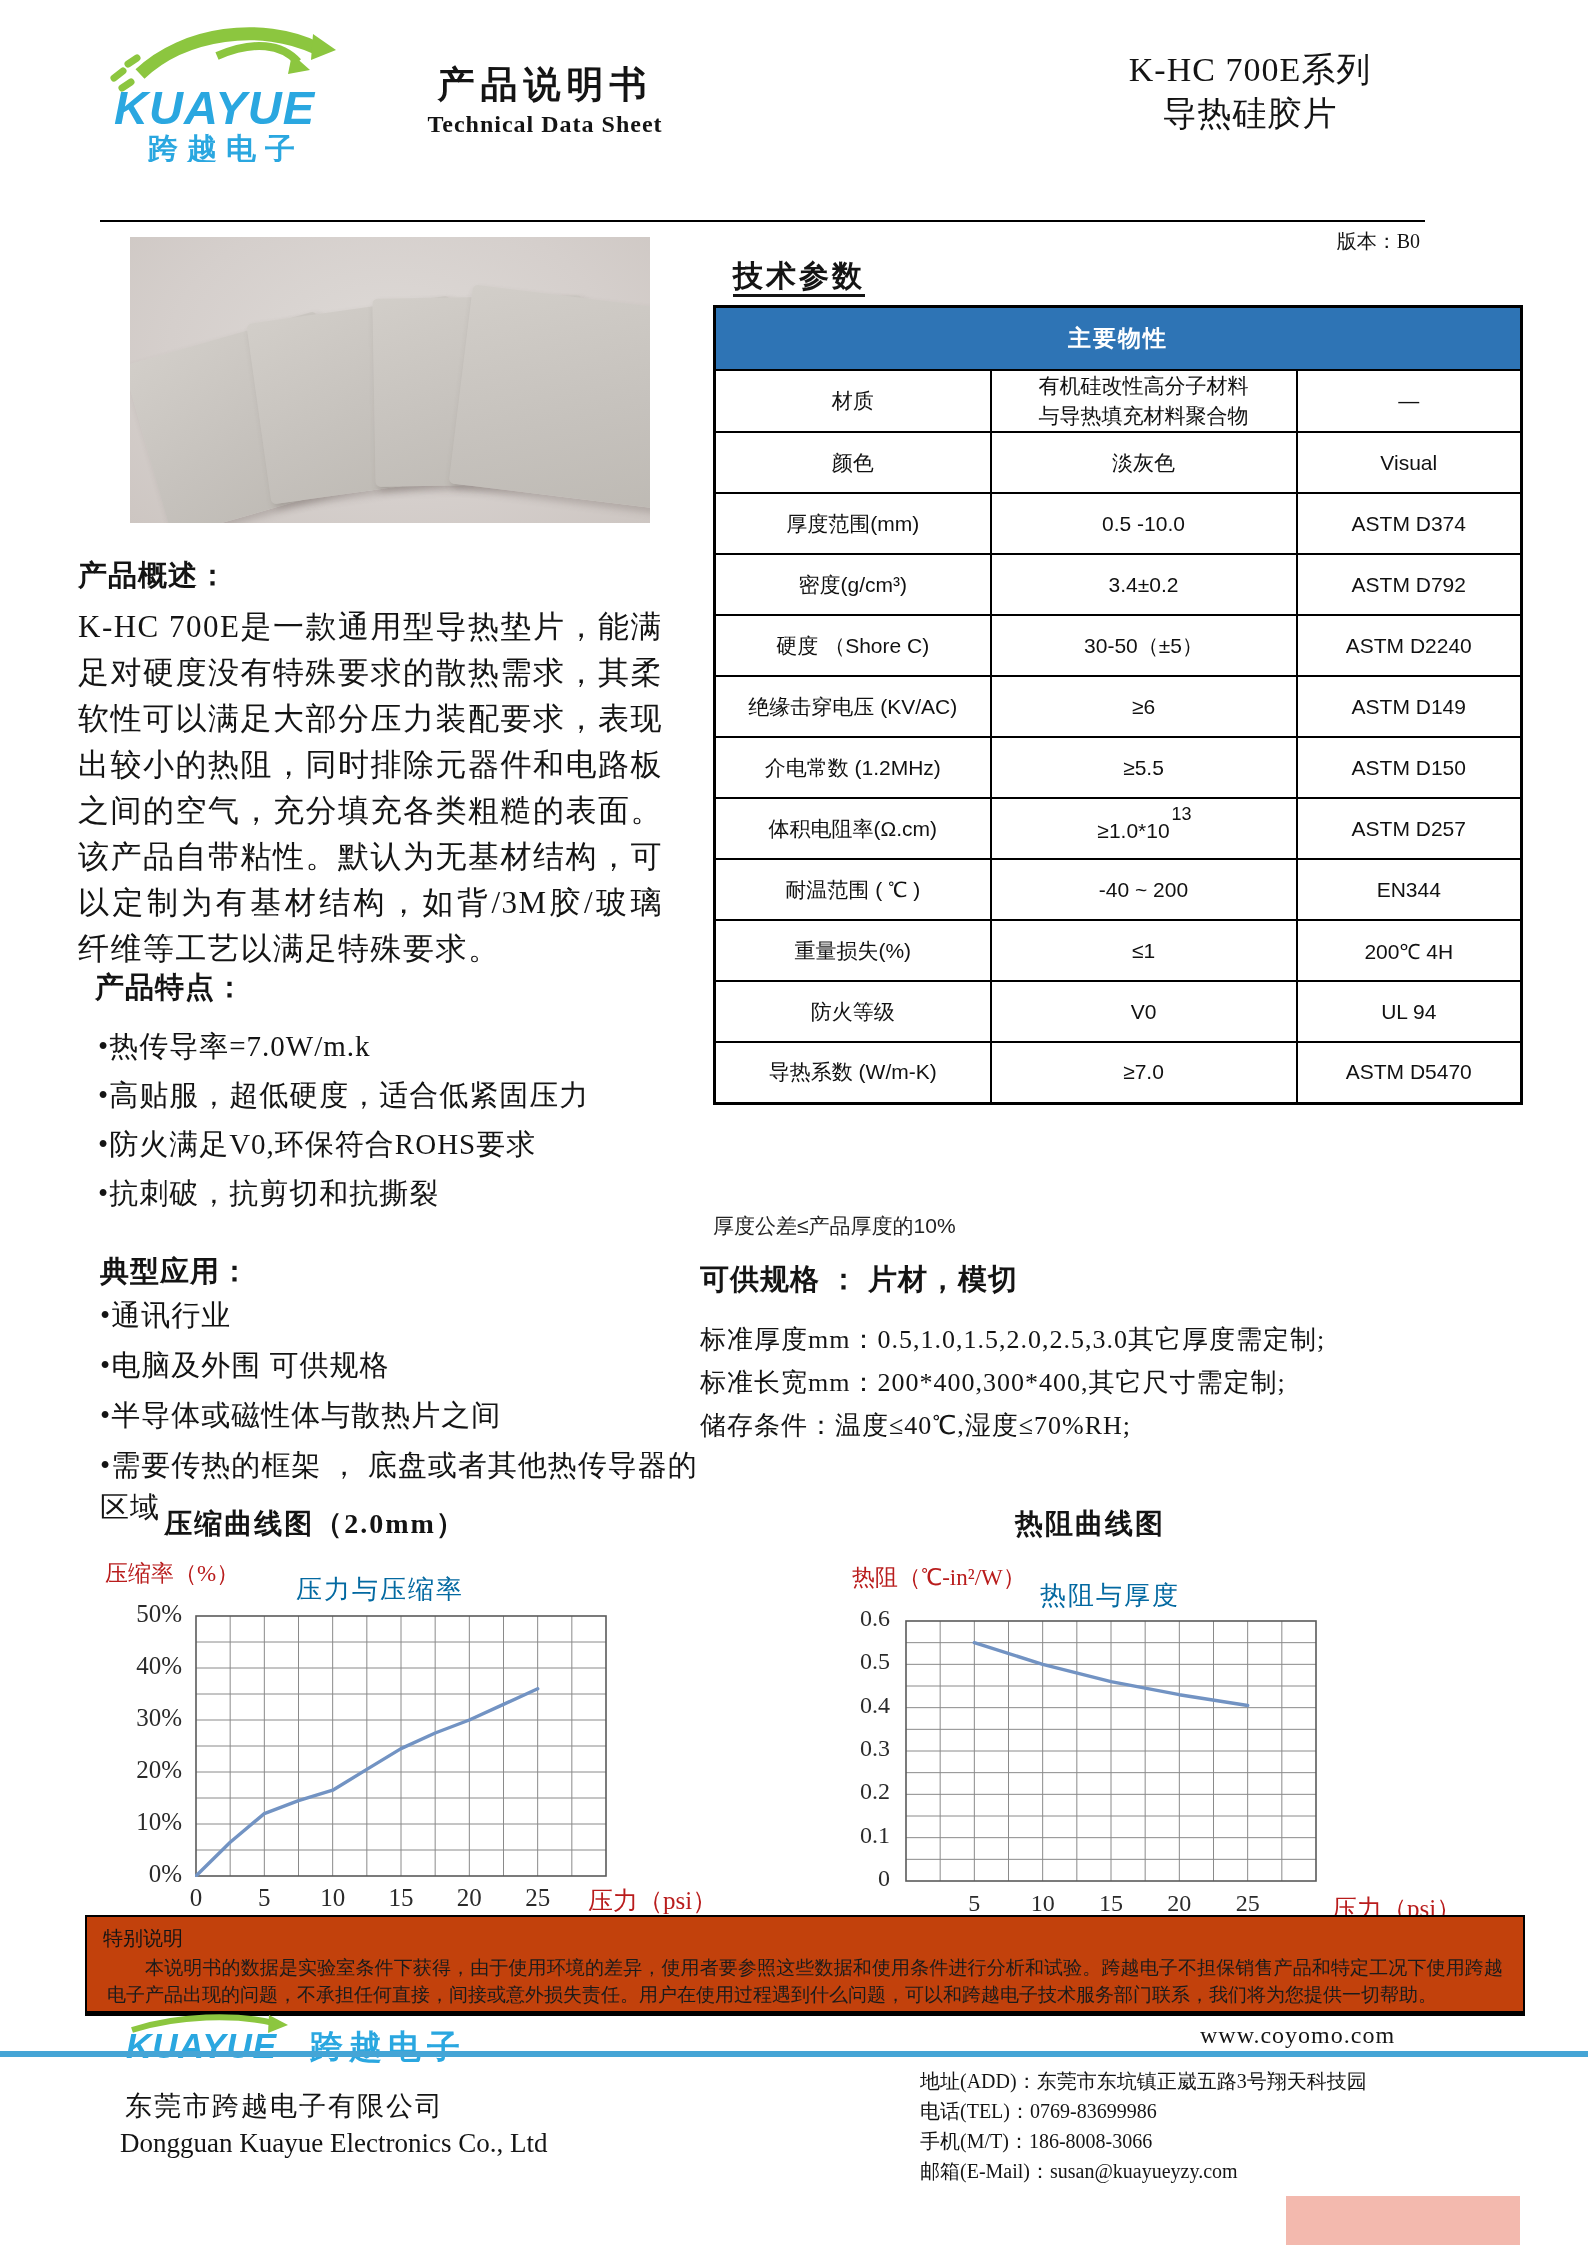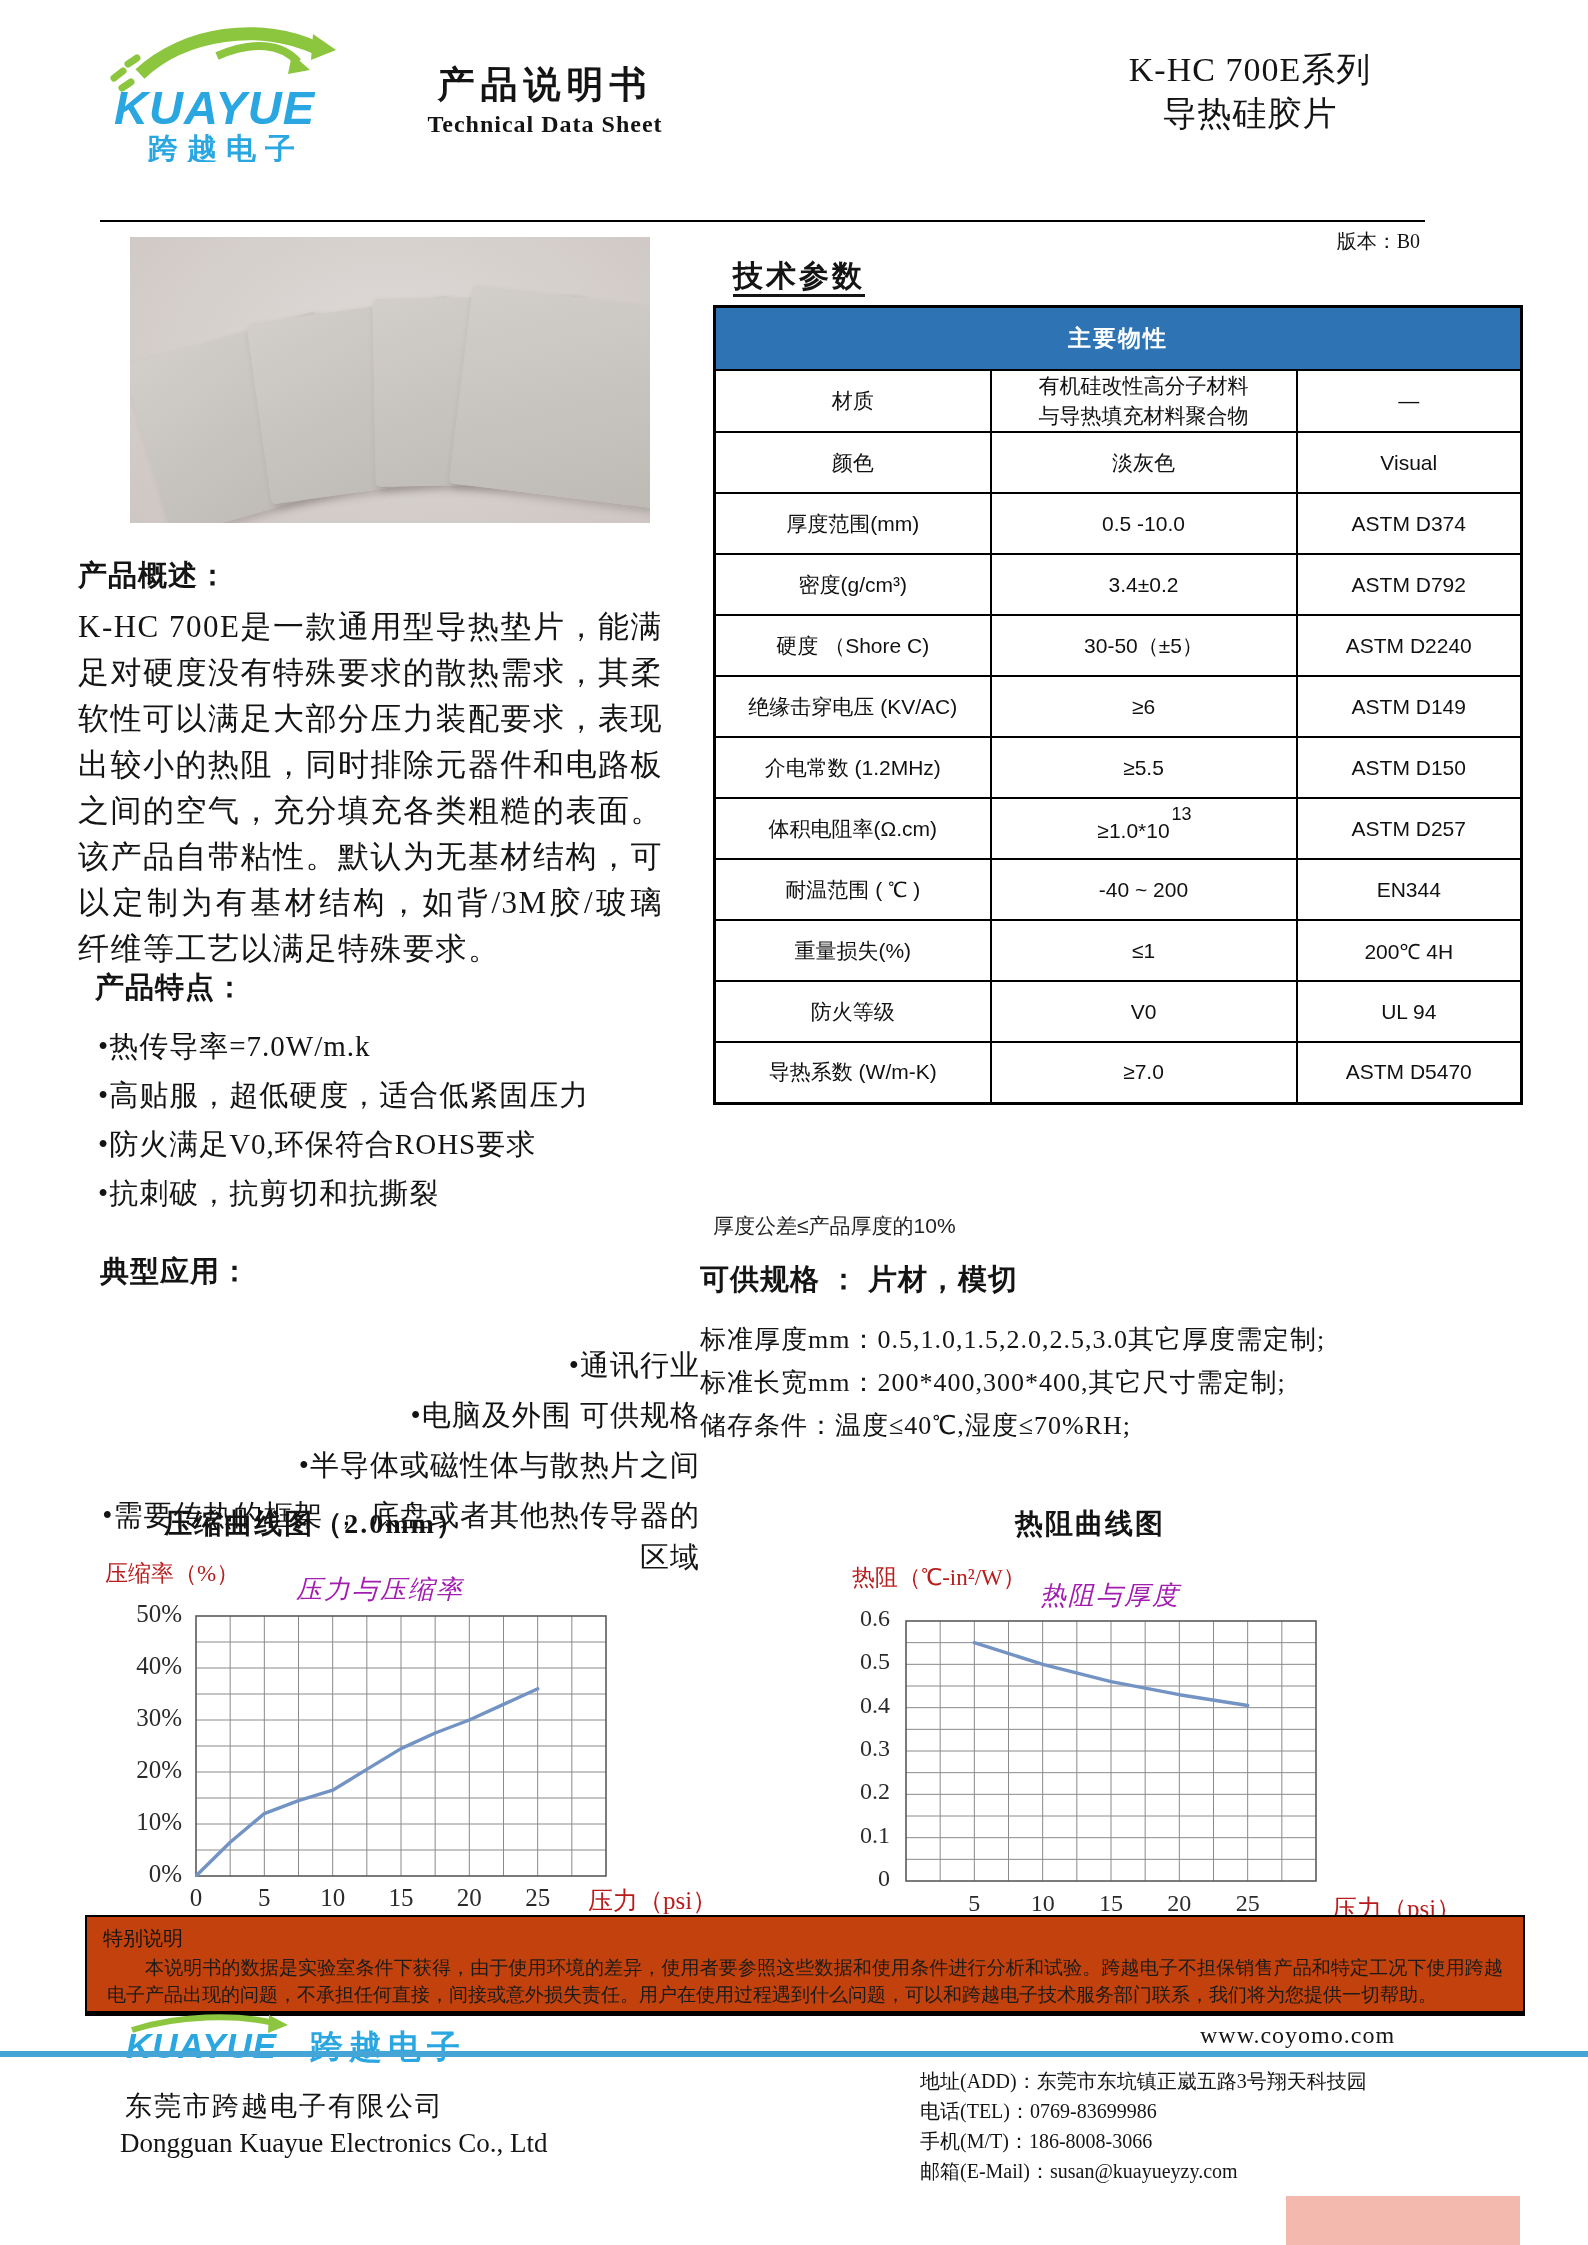--- a/index.html
+++ b/index.html
@@ -37,21 +37,21 @@
   tr.r-tall{height:60px;}
   td .v2{display:block;line-height:30px;}
   td sup{font-size:18px;position:relative;top:-10px;left:2px;}
   .footnote{font-size:21px;font-family:"Liberation Sans",sans-serif;color:#222;}
   .specs-h{font-size:29px;font-weight:bold;font-family:"Liberation Sans",sans-serif;letter-spacing:1px;}
   .spec-line{font-size:26px;line-height:43px;letter-spacing:1px;}
 
   
   .chart-title{font-size:28px;font-weight:bold;text-align:center;letter-spacing:2px;}
   .axis-label{font-size:23px;color:#b91c1c;}
-  .inner-title{font-size:26px;color:#a21caf;text-align:center;letter-spacing:2px;font-style:italic;}
+  .inner-title{font-size:26px;color:#0369a1;text-align:center;letter-spacing:2px;}
   .tick{position:absolute;font-size:25px;color:#2b2b2b;font-family:"Liberation Serif",serif;}
   .tick.y{text-align:right;}
   .tick.x{text-align:center;width:56px;}
 
   
   .note-box{border:2px solid #000;border-bottom-width:5px;background:#c2410c;}
   .note-title{font-family:"Liberation Sans",sans-serif;font-size:20px;padding:8px 0 0 16px;}
   .note-body{font-family:"Liberation Sans",sans-serif;font-size:19px;line-height:27px;
              padding:2px 20px 0 20px;text-indent:2em;text-align:justify;color:#1b1b1b;}
 
@@ -105,21 +105,21 @@
 
   <div class="abs sec-h" style="left:95px;top:968px;">产品特点：</div>
   <div class="abs" style="left:98px;top:1026px;width:585px;" id="features-list">
       <div class="bullet-line">•热传导率=7.0W/m.k</div>
       <div class="bullet-line">•高贴服，超低硬度，适合低紧固压力</div>
       <div class="bullet-line">•防火满足V0,环保符合ROHS要求</div>
       <div class="bullet-line">•抗刺破，抗剪切和抗撕裂</div>
     </div>
 
   <div class="abs sec-h" style="left:100px;top:1252px;">典型应用：</div>
-  <div class="abs" style="left:100px;top:1344px;width:600px;text-align:right;" id="applications-list">
+  <div class="abs" style="left:100px;top:1294px;width:600px;" id="applications-list">
       <div class="app-line">•通讯行业</div>
       <div class="app-line">•电脑及外围 可供规格</div>
       <div class="app-line">•半导体或磁性体与散热片之间</div>
       <div class="app-line">•需要传热的框架 ， 底盘或者其他热传导器的区域</div>
     </div>
 
   <div class="abs tech-h" style="left:733px;top:256px;">技术参数</div>
 
   <table class="abs spec" style="left:713px;top:305px;" id="spec-table">
     <colgroup>

